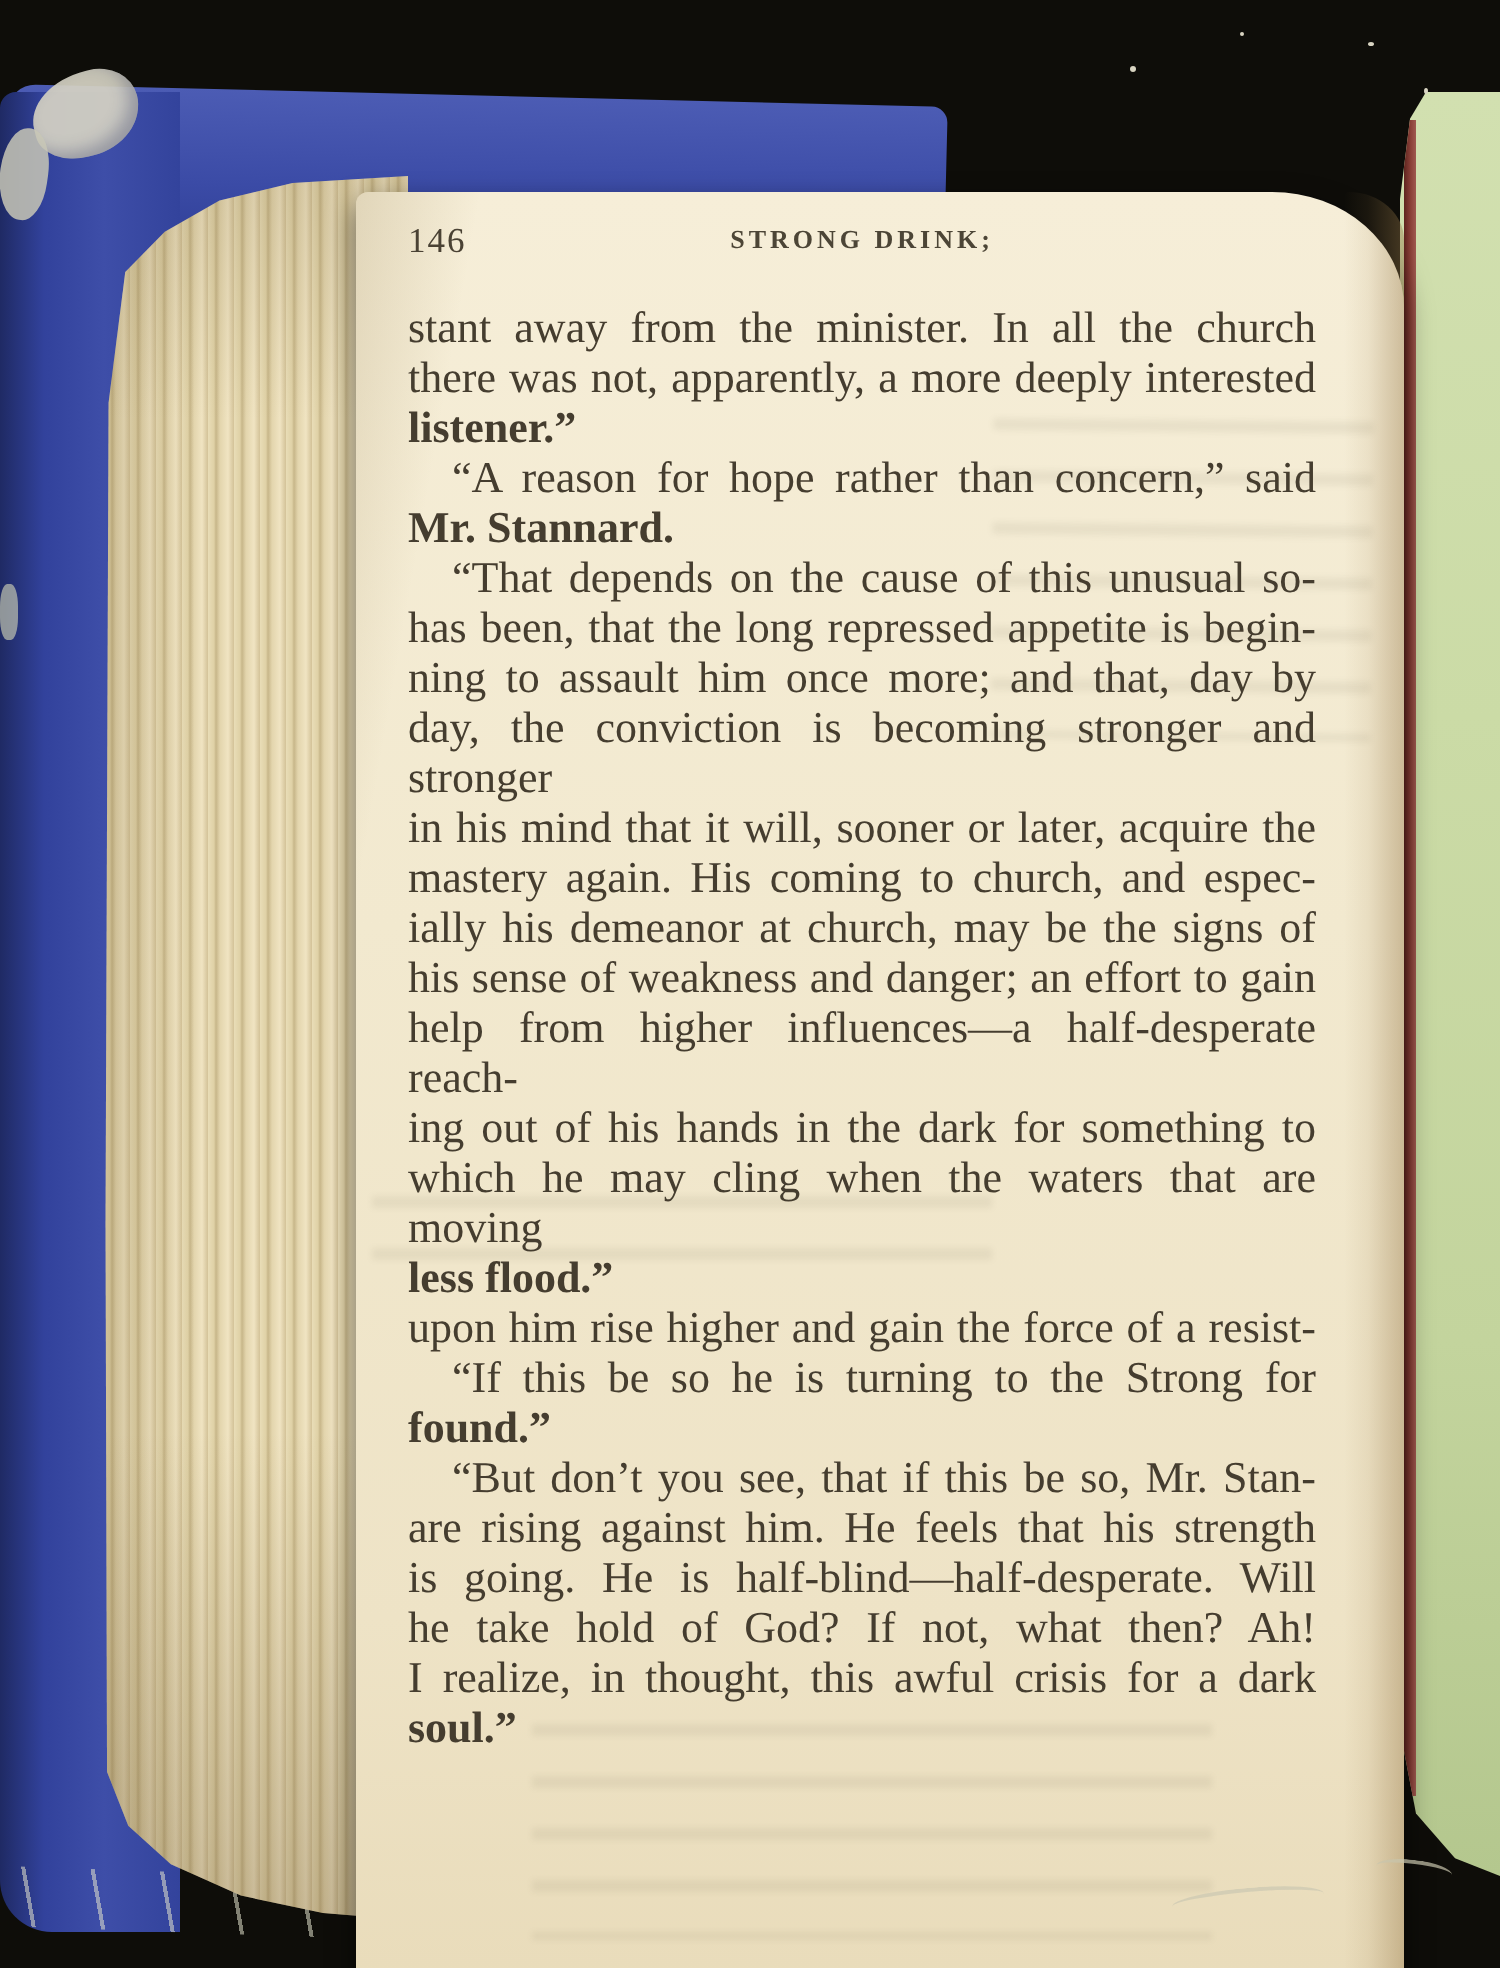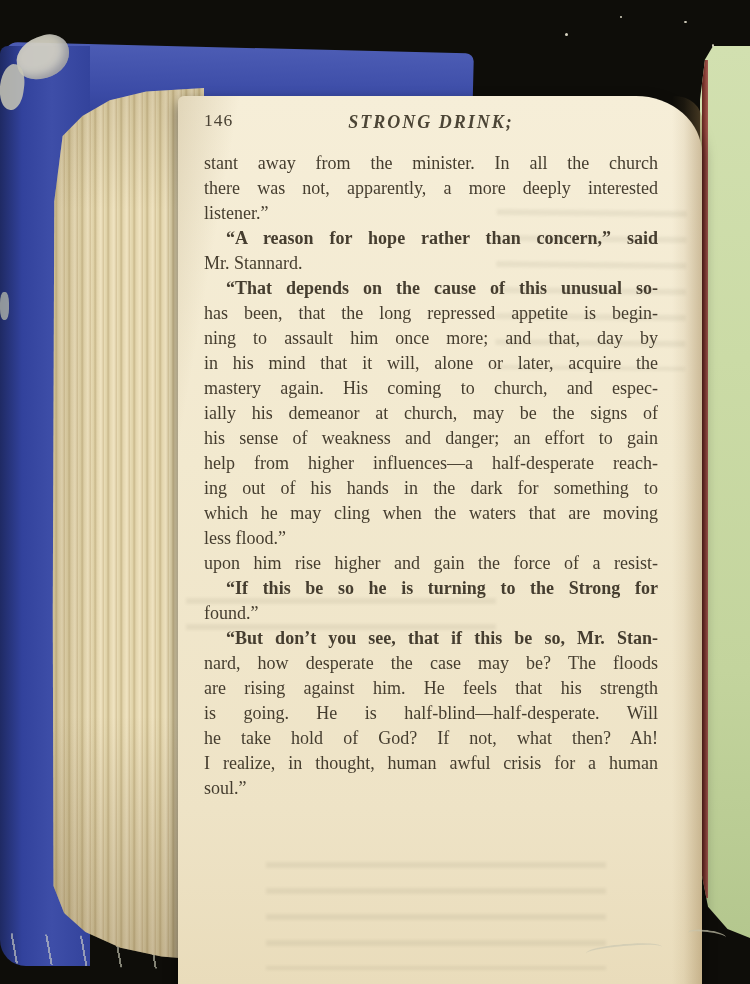--- a/index.html
+++ b/index.html
@@ -103,30 +103,30 @@
   }
   .header-row{
     position:relative;height:22px;margin-bottom:19px;
   }
   .pagenum{
     position:absolute;left:0;top:0;
     font-size:17.5px;letter-spacing:1px;color:#4a4234;
   }
   .running-title{
     position:absolute;left:50%;top:2px;transform:translateX(-50%);
-    font-style:italic;font-weight:600;font-size:18px;letter-spacing:2px;
+    font-weight:600;font-size:13px;letter-spacing:2px;
     color:#4c4536;white-space:nowrap;
   }
-  .body-text{font-size:18px;line-height:25px;}
+  .body-text{font-size:22px;line-height:25px;}
   .line{
     text-align:justify;text-align-last:justify;
     -moz-text-align-last:justify;
   }
-  .line.lastline{text-align-last:left;-moz-text-align-last:left;}
-  .line.indent{text-indent:22px;font-weight:bold;}
+  .line.lastline{text-align-last:left;font-weight:bold;-moz-text-align-last:left;}
+  .line.indent{text-indent:22px;}
 
   
   .speck{position:absolute;background:#d8d4c2;border-radius:50%;}
   .s1{left:565px;top:33px;width:3px;height:3px;}
   .s2{left:620px;top:16px;width:2px;height:2px;}
   .s3{left:684px;top:21px;width:3px;height:2px;}
   .s4{left:712px;top:44px;width:2px;height:3px;}
   .thread-br{
     position:absolute;left:586px;top:944px;width:76px;height:10px;
     border-top:2px solid rgba(208,203,180,.85);border-radius:50%;
@@ -168,37 +168,37 @@
       </div>
       <div class="body-text" id="body-text">
           <div class="line">stant away from the minister. In all the church</div>
           <div class="line">there was not, apparently, a more deeply interested</div>
           <div class="line lastline">listener.”</div>
           <div class="line indent">“A reason for hope rather than concern,” said</div>
           <div class="line lastline">Mr. Stannard.</div>
           <div class="line indent">“That depends on the cause of this unusual so-</div>
           <div class="line">has been, that the long repressed appetite is begin-</div>
           <div class="line">ning to assault him once more; and that, day by</div>
-          <div class="line">in his mind that it will, alone or later, acquire the</div>
+          <div class="line">day, the conviction is becoming stronger and stronger</div>
+          <div class="line">in his mind that it will, sooner or later, acquire the</div>
           <div class="line">mastery again. His coming to church, and espec-</div>
           <div class="line">ially his demeanor at church, may be the signs of</div>
           <div class="line">his sense of weakness and danger; an effort to gain</div>
           <div class="line">help from higher influences—a half-desperate reach-</div>
           <div class="line">ing out of his hands in the dark for something to</div>
           <div class="line">which he may cling when the waters that are moving</div>
           <div class="line lastline">less flood.”</div>
           <div class="line">upon him rise higher and gain the force of a resist-</div>
           <div class="line indent">“If this be so he is turning to the Strong for</div>
           <div class="line lastline">found.”</div>
           <div class="line indent">“But don’t you see, that if this be so, Mr. Stan-</div>
-          <div class="line">nard, how desperate the case may be? The floods</div>
           <div class="line">are rising against him. He feels that his strength</div>
           <div class="line">is going. He is half-blind—half-desperate. Will</div>
           <div class="line">he take hold of God? If not, what then? Ah!</div>
-          <div class="line">I realize, in thought, human awful crisis for a human</div>
+          <div class="line">I realize, in thought, this awful crisis for a dark</div>
           <div class="line lastline">soul.”</div>
         </div>
     </div>
 
     <div class="page-right-shade"></div>
     <div class="page-bottom-shade"></div>
   </div>
 
   <div class="speck s1"></div>
   <div class="speck s2"></div>

